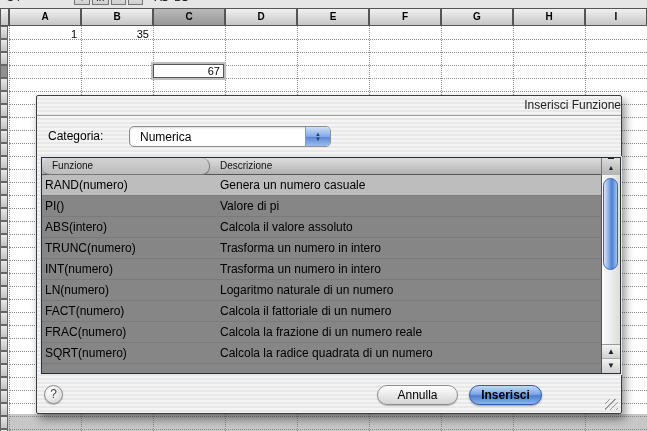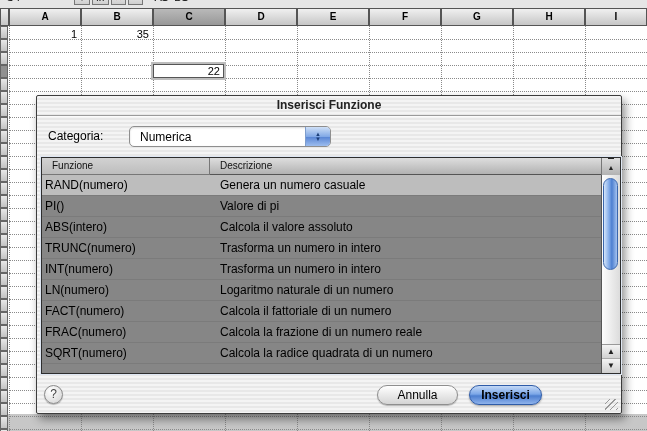--- a/index.html
+++ b/index.html
@@ -27,39 +27,39 @@
   .cellval{position:absolute;height:12px;line-height:12px;font-size:11px;color:#000;
            text-align:right;padding-right:3px;box-sizing:border-box;z-index:3;}
   #cell-c4{position:absolute;left:153px;top:64px;width:71px;height:14px;box-sizing:border-box;
            background:#fff;border:1px solid #555;box-shadow:0 0 0 2px #bdbdbd;z-index:3;
            font-size:11px;line-height:12px;text-align:right;padding-right:3px;}
   
   #dialog{position:absolute;left:36px;top:95px;width:586px;height:319px;box-sizing:border-box;
           background:repeating-linear-gradient(180deg,#f4f4f4 0 2px,#e8e8e8 2px 4px);
           border:1px solid #3c3c3c;border-radius:2px;
           box-shadow:3px 5px 10px rgba(0,0,0,.45);z-index:10;}
-  #dlg-title{position:absolute;left:0;top:0;width:100%;height:19px;line-height:19px;text-align:center;
-             font-size:12px;font-weight:bold;color:#222;border-bottom:1px solid #9a9a9a;
+  #dlg-title{position:absolute;left:0;top:0;width:100%;height:19px;line-height:19px;text-align:right;
+             font-size:12px;font-weight:normal;color:#222;border-bottom:1px solid #9a9a9a;
              box-shadow:0 1px 0 #fbfbfb;}
   #cat-label{position:absolute;left:11px;top:33px;font-size:12px;color:#000;}
   #popup{position:absolute;left:92px;top:30px;width:202px;height:21px;box-sizing:border-box;
          background:#fff;border:1px solid #8e8e8e;border-radius:5px;overflow:hidden;
          box-shadow:inset 0 1px 2px rgba(0,0,0,.15);padding-left:40px;}
   #popup-value{position:absolute;left:10px;top:0;line-height:20px;font-size:12px;color:#000;}
   #popup-arrows{position:absolute;right:0;top:0;width:24px;height:100%;
          background:linear-gradient(#cfe0f7,#82a9e6 50%,#5c88d6 55%,#9dbdee);
          border-left:1px solid #7d9dcd;display:flex;flex-direction:column;align-items:center;justify-content:center;
          font-size:6px;line-height:5px;color:#1c3f7a;}
   
   #fn-list{position:absolute;left:4px;top:61px;width:580px;height:217px;box-sizing:border-box;
            border:1px solid #2e2e2e;background:#868686;box-shadow:0 0 0 1px #dfe7f3;}
   #list-header{position:absolute;left:0;top:0;right:0;height:17px;
            background:linear-gradient(#dedede,#b2b2b2);border-bottom:1px solid #555;box-sizing:border-box;}
   .hdr-cell{position:absolute;top:0;height:17px;line-height:16px;font-size:10px;color:#111;
-           padding-left:10px;box-sizing:border-box;}
+           padding-left:10px;box-sizing:border-box;border-radius:8px;}
   #hdr-funzione{left:0;width:168px;background:linear-gradient(#d2d2d2,#bdbdbd);
            border:1px solid #777;border-top:none;border-left:none;}
   #hdr-descrizione{left:168px;right:19px;}
   #sort-box{position:absolute;right:0;top:0;width:19px;height:17px;box-sizing:border-box;
            border-left:1px solid #777;background:linear-gradient(#dedede,#b2b2b2);
            text-align:center;font-size:7px;line-height:15px;color:#222;}
   #sort-box .bar{display:inline-block;border-top:1px solid #222;padding-top:1px;}
   #list-body{position:absolute;left:0;top:17px;right:19px;bottom:0;overflow:hidden;}
   .lrow{position:relative;height:21px;line-height:21px;font-size:12px;color:#000;
         border-bottom:1px solid #7b7b7b;box-sizing:border-box;}
@@ -113,21 +113,21 @@
   <div class="colhdr sel" style="left:153px;width:72px">C</div>
   <div class="colhdr" style="left:225px;width:72px">D</div>
   <div class="colhdr" style="left:297px;width:72px">E</div>
   <div class="colhdr" style="left:369px;width:72px">F</div>
   <div class="colhdr" style="left:441px;width:72px">G</div>
   <div class="colhdr" style="left:513px;width:72px">H</div>
   <div class="colhdr" style="left:585px;width:62px">I</div>
 
   <span class="cellval" style="left:9px;top:28px;width:71px">1</span>
   <span class="cellval" style="left:81px;top:28px;width:71px">35</span>
-  <div id="cell-c4">22</div>
+  <div id="cell-c4">67</div>
 <div class="gl-v" style="left: 9px;"></div>
     <div class="gl-v" style="left: 81px;"></div>
     <div class="gl-v" style="left: 153px;"></div>
     <div class="gl-v" style="left: 225px;"></div>
     <div class="gl-v" style="left: 297px;"></div>
     <div class="gl-v" style="left: 369px;"></div>
     <div class="gl-v" style="left: 441px;"></div>
     <div class="gl-v" style="left: 513px;"></div>
     <div class="gl-v" style="left: 585px;"></div>
     <div class="gl-h" style="top: 39px;"></div>

